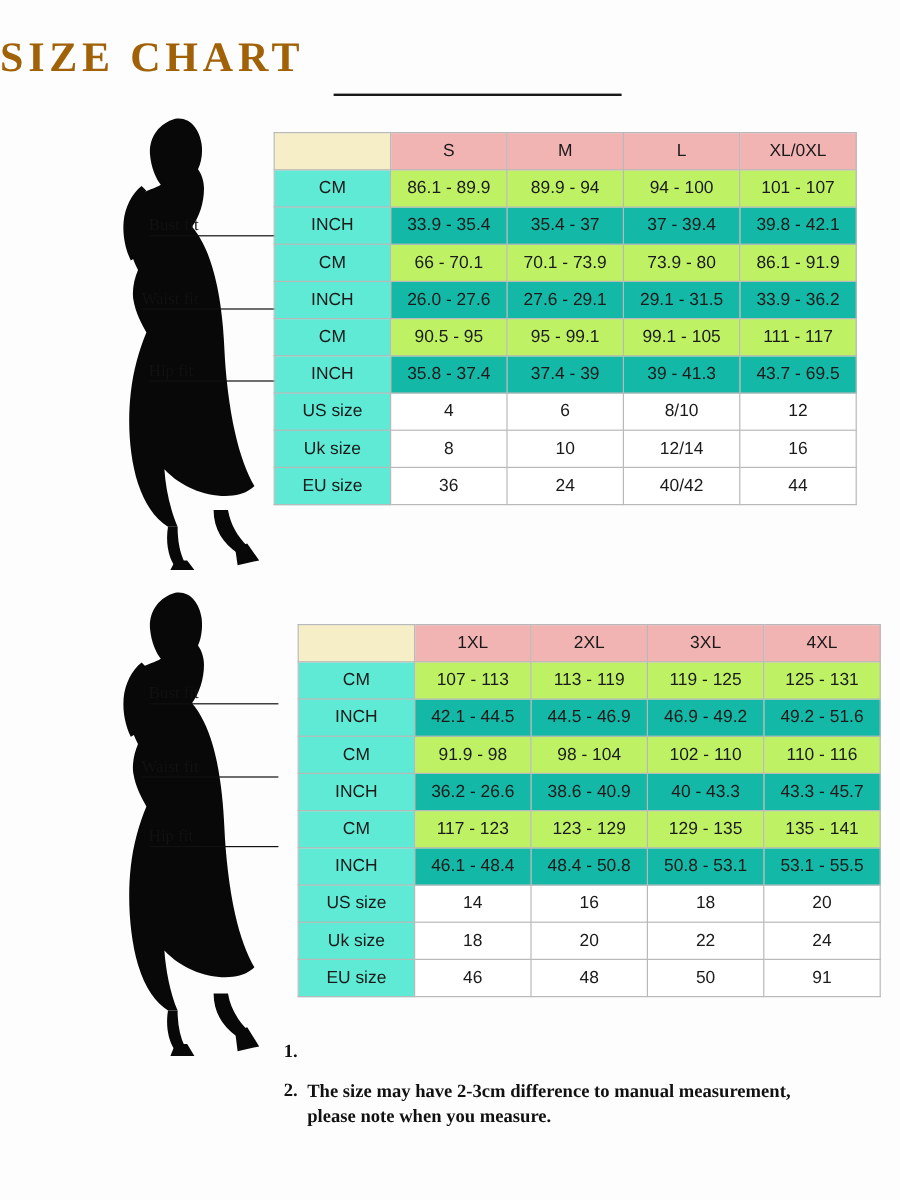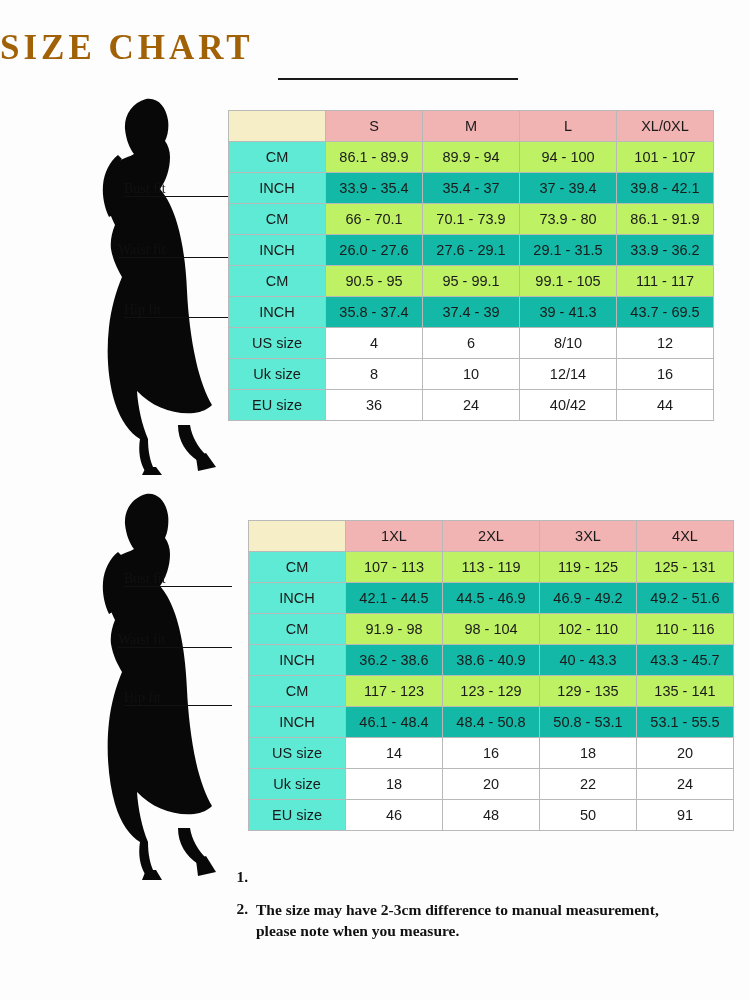--- a/index.html
+++ b/index.html
@@ -271,21 +271,21 @@
         </tr>
         <tr>
           <td class="col-label lbl-cell">CM</td>
           <td class="col-v val-pink">91.9 - 98</td>
           <td class="col-v val-pink">98 - 104</td>
           <td class="col-v val-pink">102 - 110</td>
           <td class="col-v val-pink">110 - 116</td>
         </tr>
         <tr>
           <td class="col-label lbl-cell">INCH</td>
-          <td class="col-v val-cream">36.2 - 38.6</td>
+          <td class="col-v val-cream">36.2 - 26.6</td>
           <td class="col-v val-cream">38.6 - 40.9</td>
           <td class="col-v val-cream">40 - 43.3</td>
           <td class="col-v val-cream">43.3 - 45.7</td>
         </tr>
         <tr>
           <td class="col-label lbl-cell">CM</td>
           <td class="col-v val-pink">117 - 123</td>
           <td class="col-v val-pink">123 - 129</td>
           <td class="col-v val-pink">129 - 135</td>
           <td class="col-v val-pink">135 - 141</td>

